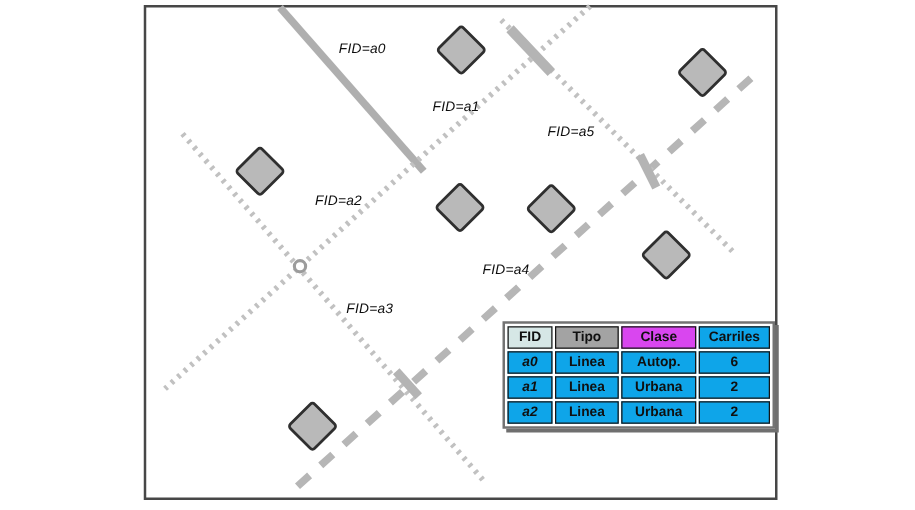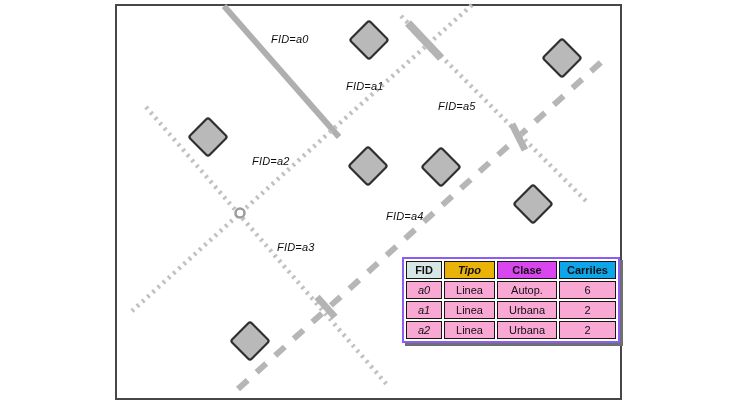--- a/index.html
+++ b/index.html
@@ -4,24 +4,24 @@
 <style>
   html,body{margin:0;padding:0;background:#ffffff;}
   .page{position:relative;width:732px;height:408px;background:#ffffff;overflow:hidden;
         font-family:"Liberation Sans",sans-serif;}
   .map-frame{position:absolute;left:115px;top:4px;width:507px;height:396px;
              border:2.5px solid #474747;background:#ffffff;box-sizing:border-box;}
   #map-svg{position:absolute;left:0;top:0;width:732px;height:408px;pointer-events:none;}
   .map-label{position:absolute;font-style:italic;font-size:11px;font-weight:500;
              color:#0d0d0d;white-space:nowrap;letter-spacing:.2px;}
   table.attrs{position:absolute;left:402px;top:257px;border-collapse:separate;
-              border-spacing:2px;background:#ffffff;border:2px solid #8b5cf6;
+              border-spacing:2px;background:#ffffff;border:2px solid #737373;
               box-shadow:3px 3px 0 #6f6f6f;}
   table.attrs th,table.attrs td{border:1.5px solid #161616;font-size:11px;height:16px;
-              padding:0 4px;text-align:center;color:#101010;background:#f9a8d4;line-height:16px;}
+              padding:0 4px;text-align:center;color:#101010;background:#0ea5e9;line-height:16px;font-weight:bold;}
   table.attrs th{font-weight:bold;}
   td.c0{font-style:italic;min-width:26px;}
   td.c1{text-align:left;padding-left:7px;min-width:41px;}
   td.c2{text-align:left;padding-left:6px;min-width:50px;}
   td.c3{min-width:47px;}
 </style>
 </head>
 <body>
 
 <div class="page">
@@ -64,21 +64,21 @@
       <div class="map-label" style="left: 346px; top: 80px;">FID=a1</div>
       <div class="map-label" style="left: 438px; top: 100px;">FID=a5</div>
       <div class="map-label" style="left: 252px; top: 155px;">FID=a2</div>
       <div class="map-label" style="left: 386px; top: 210px;">FID=a4</div>
       <div class="map-label" style="left: 277px; top: 241px;">FID=a3</div>
     </div>
   <table class="attrs">
     <thead>
         <tr id="thead-row">
           <th style="background: rgb(214, 231, 230);">FID</th>
-          <th style="background: #eab308; font-style: italic;">Tipo</th>
+          <th style="background: #a3a3a3;">Tipo</th>
           <th style="background: #d946ef;">Clase</th>
           <th style="background: #0ea5e9;">Carriles</th>
         </tr>
       </thead>
     <tbody id="tbody">
         <tr>
           <td class="c0">a0</td>
           <td class="c1">Linea</td>
           <td class="c2">Autop.</td>
           <td class="c3">6</td>

